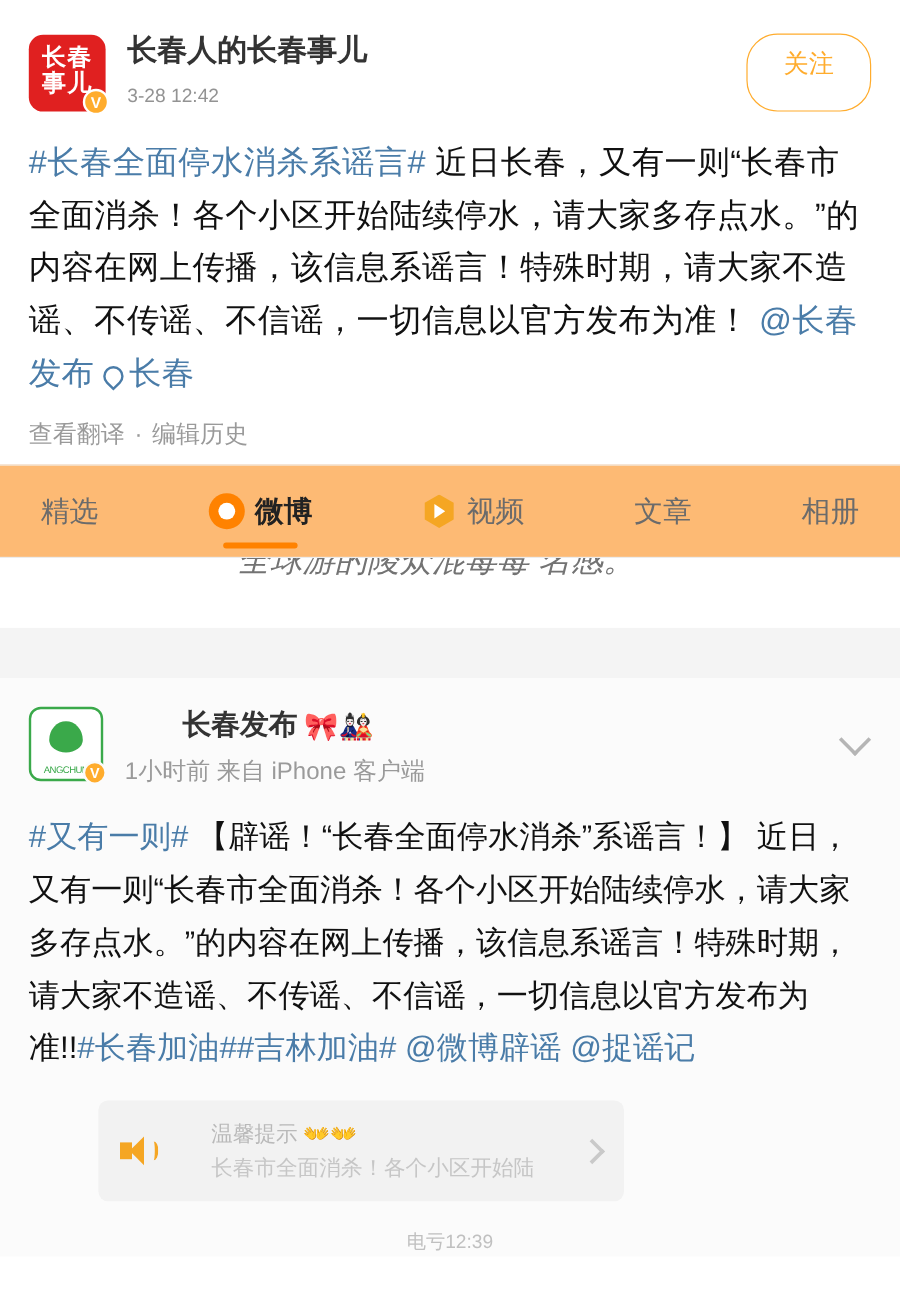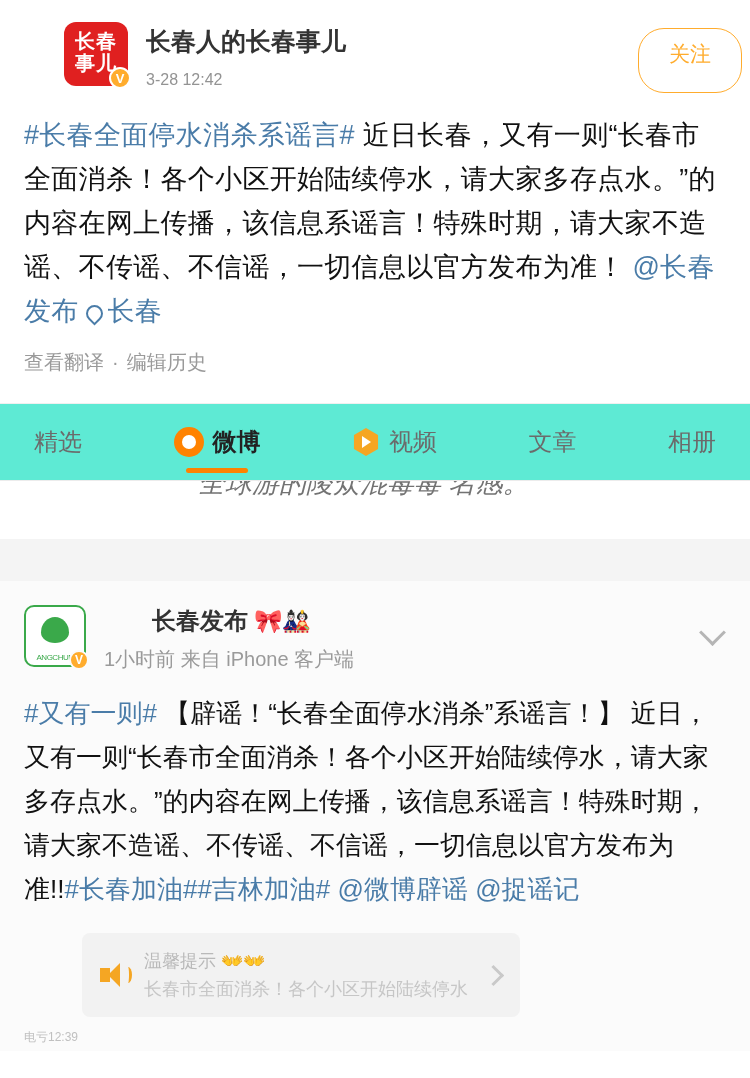--- a/index.html
+++ b/index.html
@@ -13,23 +13,22 @@
   .page {
     position: relative;
     width: 750px;
     height: 1078px;
     background: #ffffff;
   }
 
   
   .post-header {
     display: flex;
-    align-items: flex-start;
-    padding: 22px 8px 0 24px;
-    margin-left: 40px;
+    align-items: flex-end;
+    padding: 22px 24px 0 24px;
   }
   .avatar {
     width: 64px;
     height: 64px;
     border-radius: 12px;
     background: #e02020;
     position: relative;
     flex: 0 0 auto;
     overflow: hidden;
   }
@@ -115,29 +114,29 @@
   .post-meta {
     padding: 14px 24px 0 24px;
     font-size: 20px;
     color: #9a9a9a;
     line-height: 30px;
   }
   .post-meta .dot { margin: 0 8px; }
 
   
   .tabbar {
-    margin-top: 26px;
+    margin-top: 10px;
     height: 78px;
     border-top: 1px solid #f0f0f0;
     border-bottom: 1px solid #ececec;
     display: flex;
     align-items: center;
     justify-content: space-between;
     padding: 0 34px;
-    background: #5eead4;
+    background: #fdba74;
     position: relative;
   }
   .tab {
     display: flex;
     align-items: center;
     font-size: 24px;
     color: #6b6b6b;
     position: relative;
     height: 78px;
   }
@@ -301,20 +300,21 @@
   .audio-card {
     margin: 22px 0 0 58px;
     width: 438px;
     height: 84px;
     background: #f2f2f2;
     border-radius: 8px;
     display: flex;
     align-items: center;
     padding: 0 16px;
     position: relative;
+    gap: 32px;
   }
   .spk {
     width: 34px; height: 34px;
     flex: 0 0 auto;
     position: relative;
     margin-right: 12px;
   }
   .spk .body {
     position: absolute;
     left: 2px; top: 10px;
@@ -360,23 +360,24 @@
   .audio-arrow::after {
     content: "";
     position: absolute;
     left: 2px; top: 3px;
     width: 12px; height: 12px;
     border-right: 3px solid #c9c9c9;
     border-top: 3px solid #c9c9c9;
     transform: rotate(45deg);
   }
   .bottom-time {
-    font-size: 12px;
+    text-align: center;
+    font-size: 16px;
     color: #c0c0c0;
-    margin-top: 12px;
+    margin-top: 24px;
     overflow: hidden;
     height: 22px;
   }
 </style>
 </head>
 <body>
 
 <div class="page">
 
   <div class="post-header">

